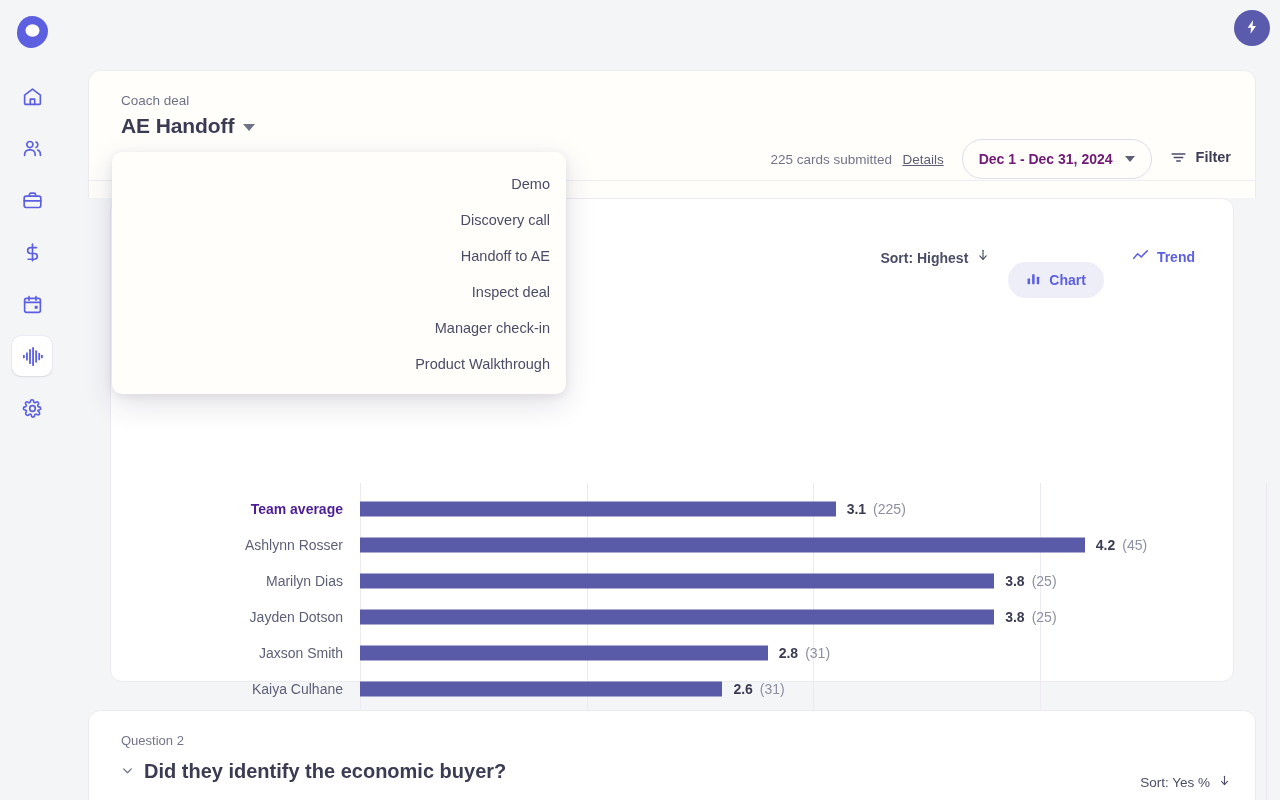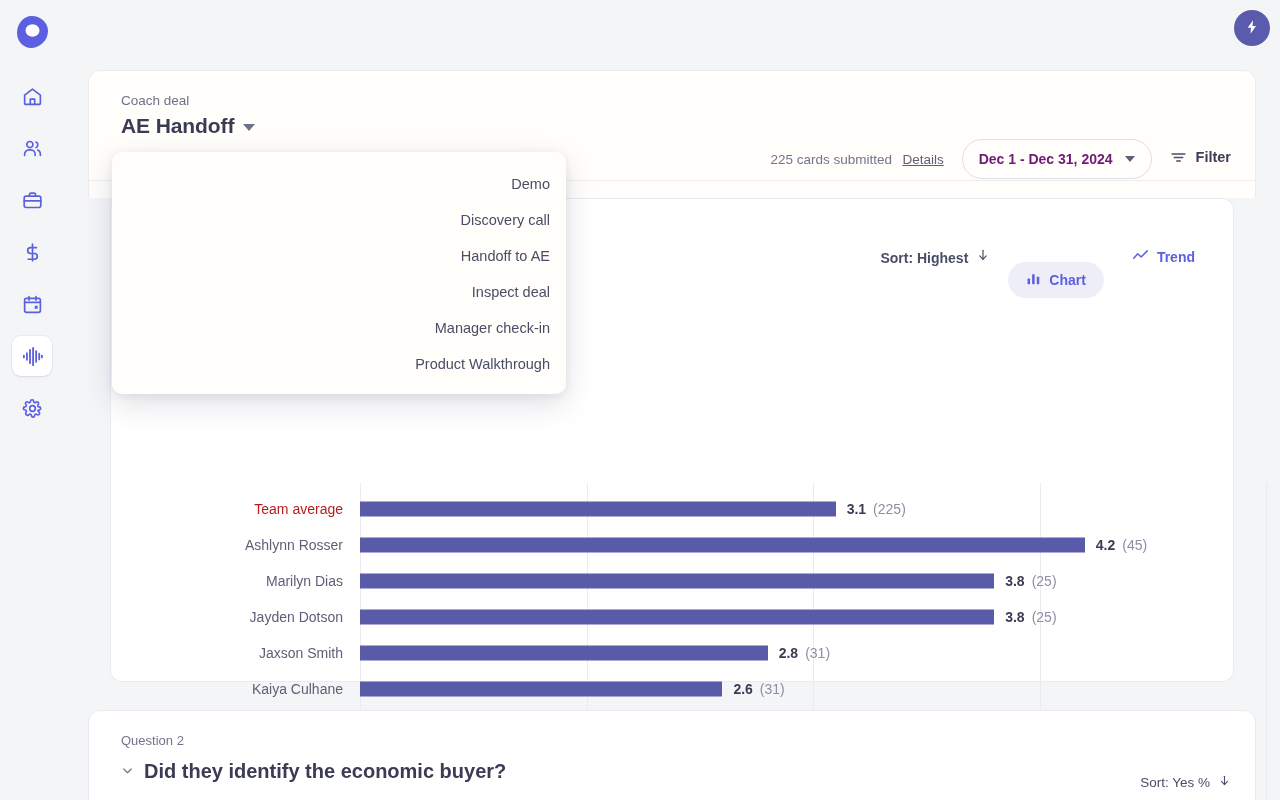--- a/index.html
+++ b/index.html
@@ -99,21 +99,21 @@
   .seg.active { background: #eeeef8; margin-top: 47px; }
 
   
   .plot { position: absolute; left: 0; top: 0; width: 1166px; height: 482px; }
   .grid-line { position: absolute; top: 0; width: 1px; background: #eceaf0; }
   .row { position: relative; height: 36px; }
   .row-name {
     position: absolute; right: 0; top: 50%; transform: translateY(-50%);
     font-size: 14px; color: #5d5f76; white-space: nowrap;
   }
-  .row-name.bold { font-weight: normal; color: #b91c1c; }
+  .row-name.bold { font-weight: bold; color: #4c1d95; }
   .bar { position: absolute; top: 50%; transform: translateY(-50%); height: 15px; background: #5a5ba8; }
   .bar-val {
     position: absolute; top: 50%; transform: translateY(-50%);
     font-size: 14px; color: #3b3b54; white-space: nowrap;
   }
   .bar-val .v { font-weight: bold; }
   .bar-val .n { color: #8d8fa3; margin-left: 7px; font-weight: normal; }
   .bar-val.bold .v { font-weight: bold; }
 
   

